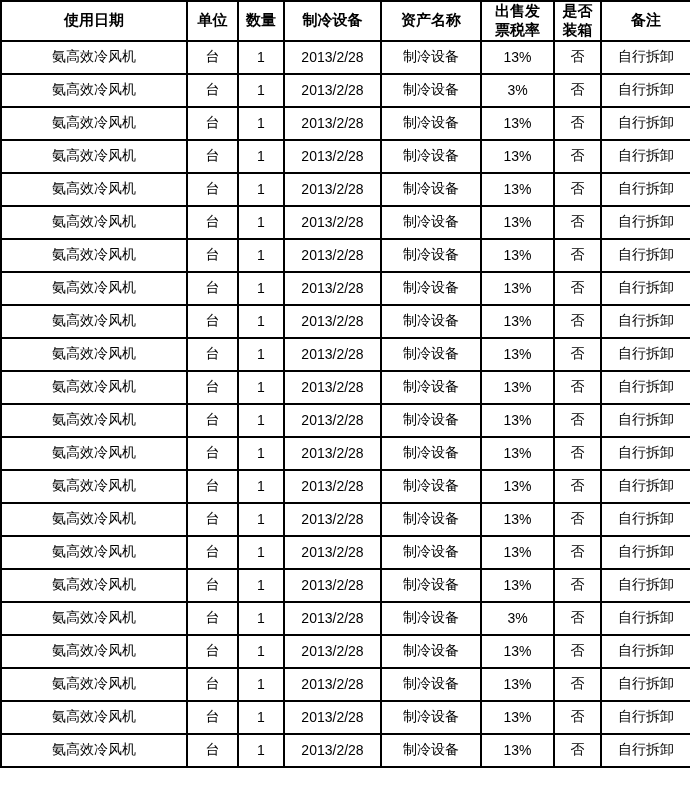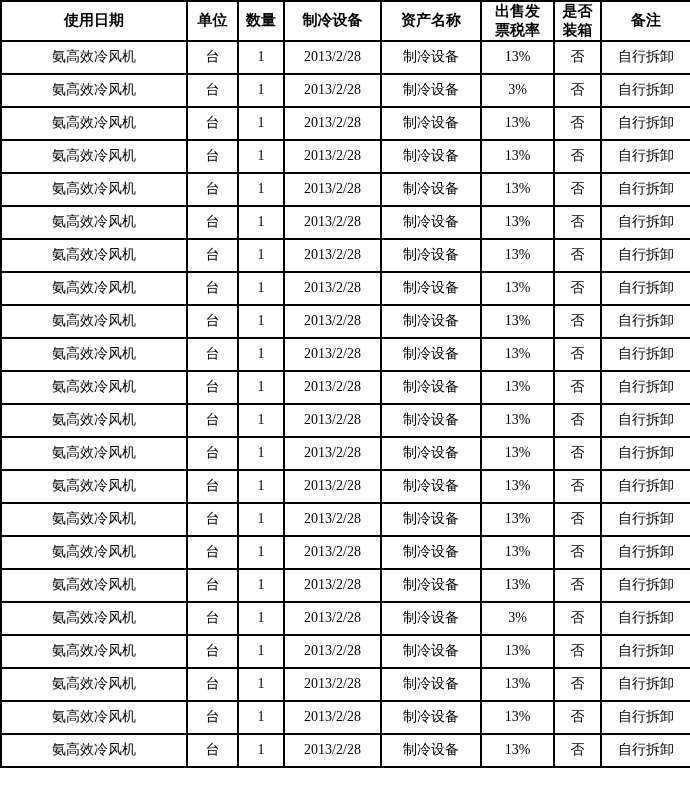--- a/index.html
+++ b/index.html
@@ -32,21 +32,20 @@
     height: 37px;
   }
   table.asset-table thead th {
     font-size: 15px;
     font-weight: bold;
     white-space: pre-line;
     line-height: 1.25;
   }
   table.asset-table tbody tr {
     height: 33px;
-    font-family: Liberation Serif, serif;
   }
   table.asset-table tbody td {
     font-size: 14px;
     font-weight: normal;
     white-space: nowrap;
   }
 </style>
 </head>
 <body>
 

